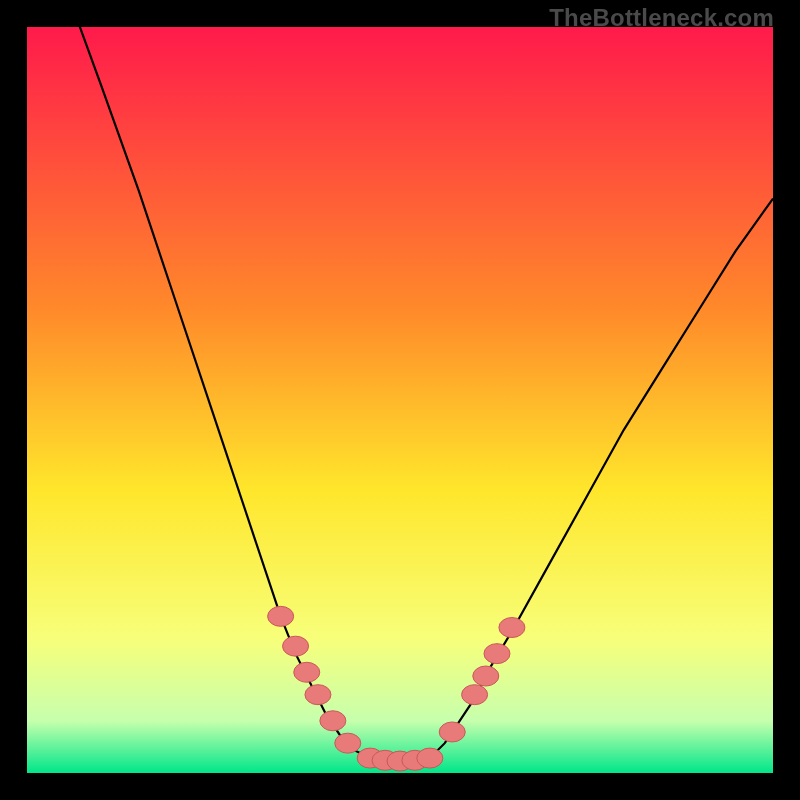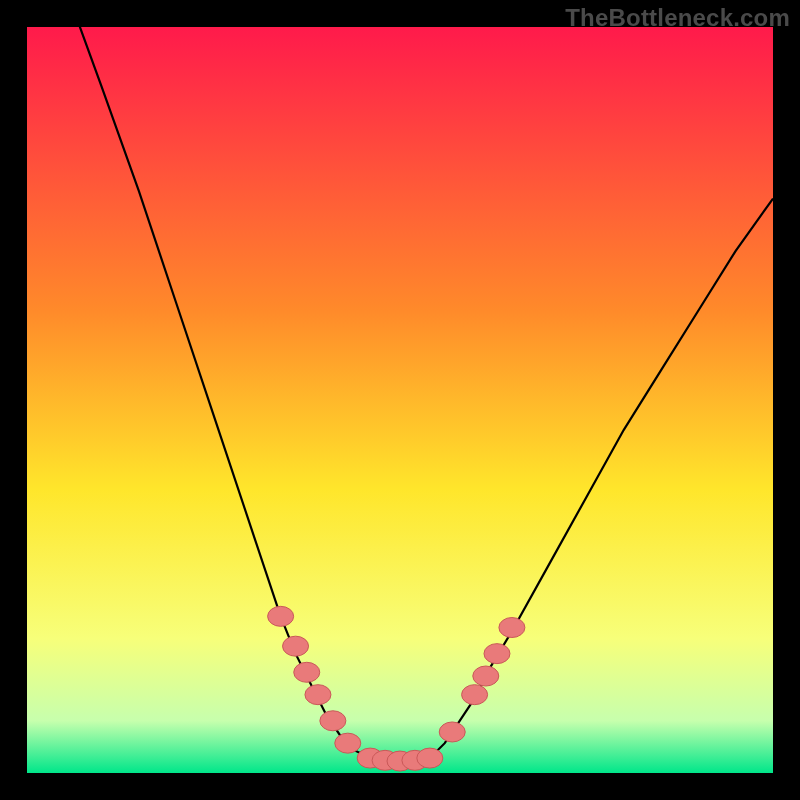--- a/index.html
+++ b/index.html
@@ -22,21 +22,21 @@
   .plot {
     position: absolute;
     left: 0;
     top: 0;
     width: 746px;
     height: 746px;
   }
   .watermark {
     position: absolute;
     top: 4px;
-    right: 10px;
+    right: 26px;
     color: #4a4a4a;
     font-size: 24px;
     font-weight: 600;
     letter-spacing: 0.2px;
     user-select: none;
   }
   svg { display: block; }
 </style>
 </head>
 <body>

